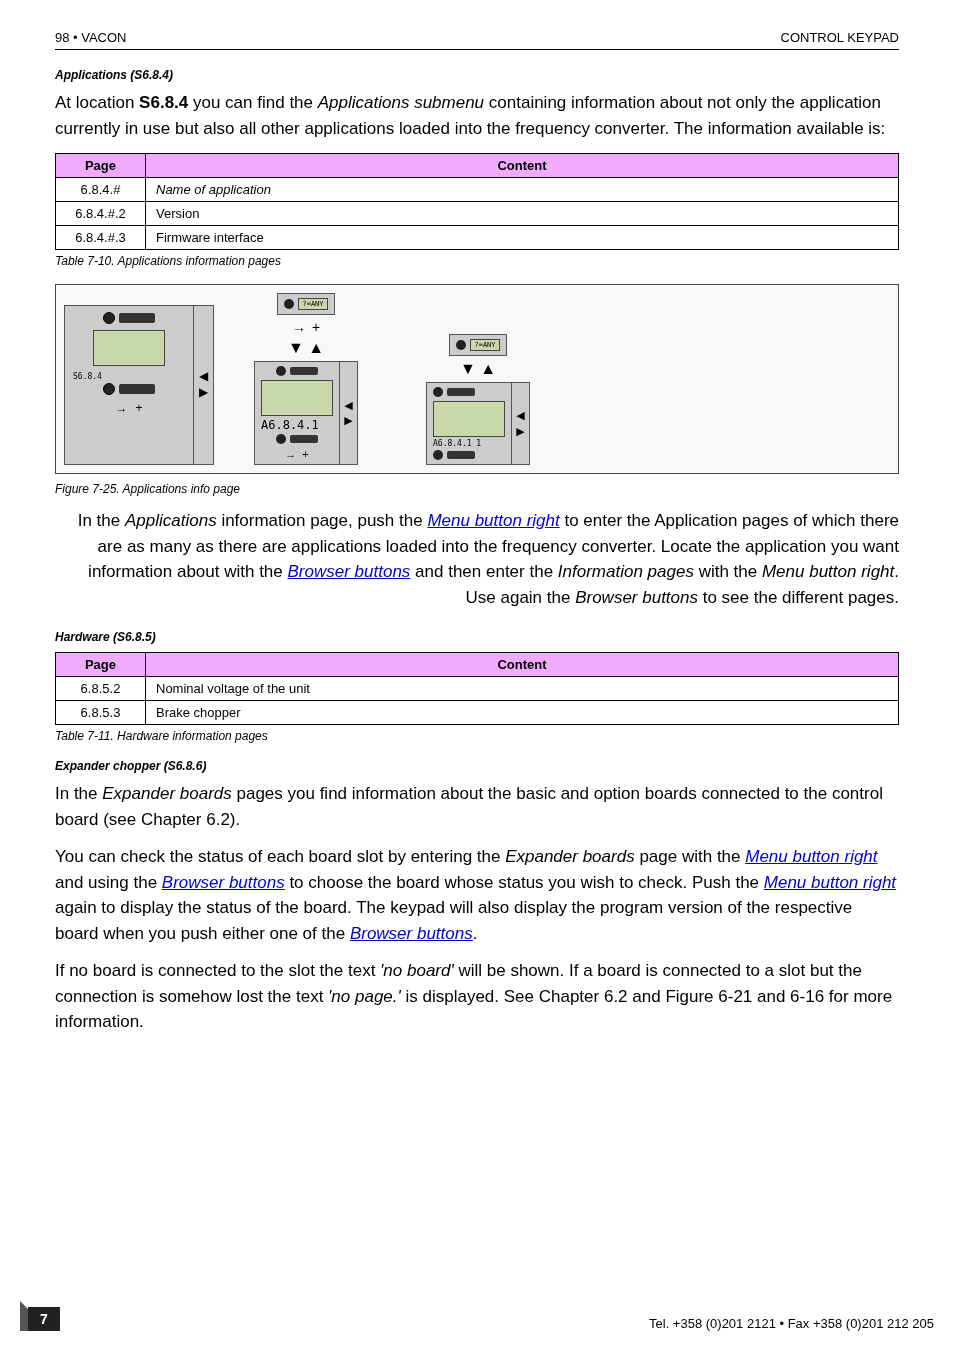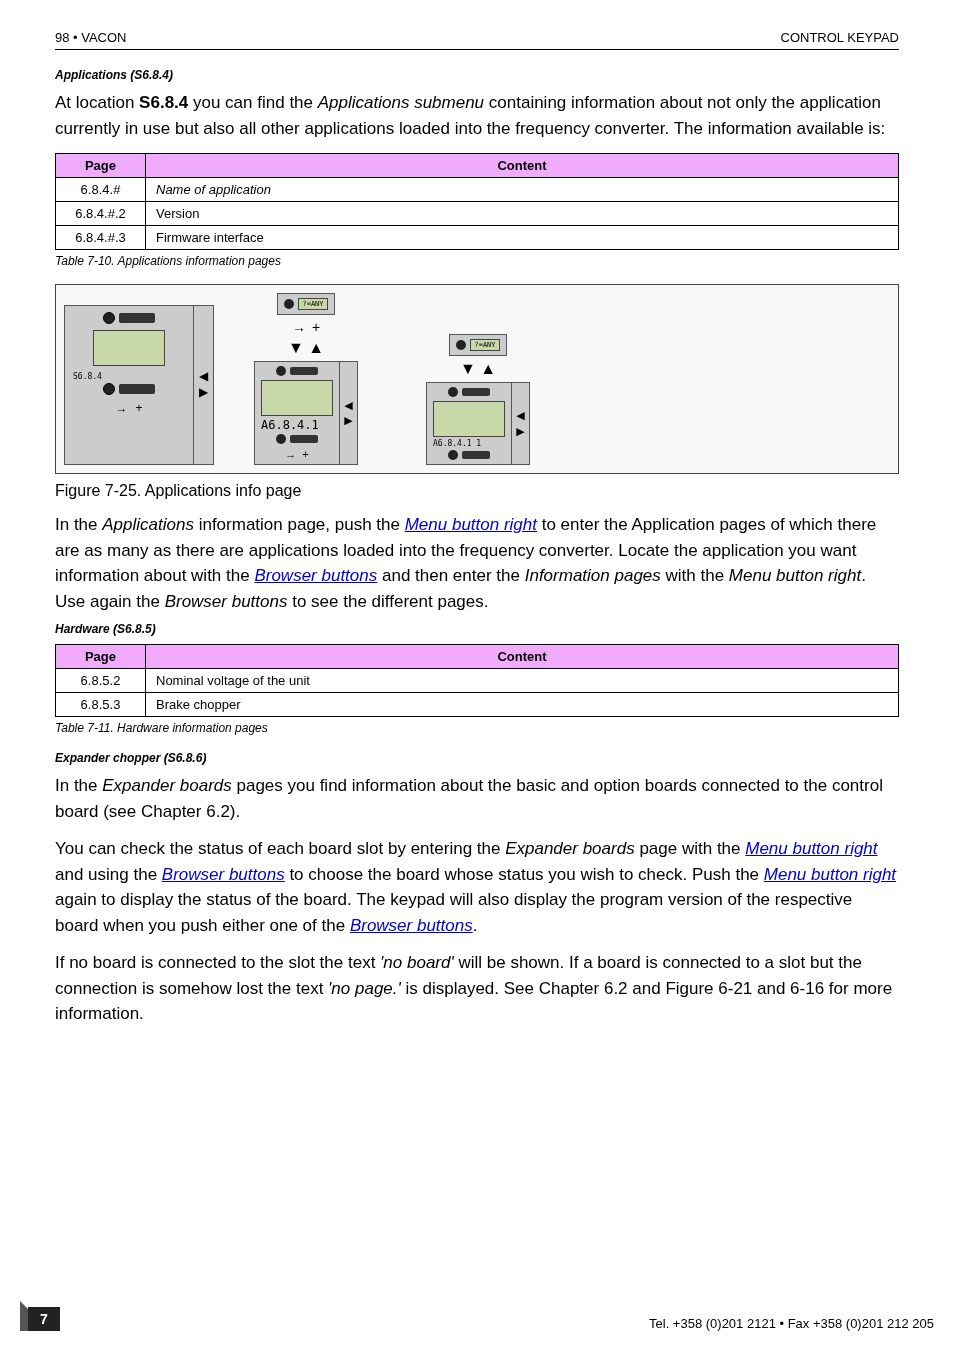--- a/index.html
+++ b/index.html
@@ -65,21 +65,22 @@
       width: 90px;
       text-align: center;
     }
     .table-caption {
       font-style: italic;
       font-size: 12px;
       margin-bottom: 16px;
     }
 
     .figure-caption {
-      font-size: 16px;
+      font-style: italic;
+      font-size: 12px;
       margin-bottom: 12px;
     }
 
     
     .page-footer {
       position: absolute;
       bottom: 20px;
       left: 0;
       right: 0;
       display: flex;
@@ -91,21 +92,21 @@
       background: #222;
       color: #fff;
       padding: 4px 12px;
       font-size: 14px;
       font-weight: bold;
     }
     .mb4 { margin-bottom: 4px; }
     .mb8 { margin-bottom: 8px; }
     .mb12 { margin-bottom: 12px; }
     .mb16 { margin-bottom: 16px; }
-    .mb20 { margin-bottom: 8px; }
+    .mb20 { margin-bottom: 20px; text-align: right; }
 
     .lcd-screen {
       background: #c8d8a8;
       border: 1px solid #444;
       width: 72px;
       height: 36px;
       display: flex;
       flex-direction: column;
       justify-content: center;
       align-items: center;
@@ -238,21 +239,21 @@
 
       <div style="display:flex;flex-direction:column;align-items:center;gap:4px;min-width:160px;">
 
         <div style="border:1.5px solid #555;background:#ccc;padding:4px 6px;display:flex;flex-direction:row;align-items:center;gap:4px;font-family:monospace;font-size:8px;">
           <div style="width:10px;height:10px;border-radius:50%;background:#222;"></div>
           <div style="background:#c8d8a8;border:1px solid #444;padding:1px 3px;font-size:7px;">?=ANY</div>
         </div>
         <div style="font-size:16px;">▼ ▲</div>
 
         <div style="display:flex;flex-direction:row;border:1.5px solid #555;background:#ccc;">
-          <div style="display:flex;flex-direction:column;align-items:center;padding:4px 6px;">
+          <div style="display:flex;flex-direction:column;align-items:flex-start;padding:4px 6px;">
             <div style="display:flex;flex-direction:row;align-items:center;gap:4px;margin-bottom:2px;">
               <div style="width:10px;height:10px;border-radius:50%;background:#222;"></div>
               <div style="width:28px;height:8px;background:#333;border-radius:2px;"></div>
             </div>
             <div class="lcd-screen">
               <div style="font-size:7px;"></div>
             </div>
             <div style="font-size:8px;font-family:monospace;align-self:flex-start;">A6.8.4.1 1</div>
             <div style="display:flex;flex-direction:row;align-items:center;gap:4px;margin-top:2px;">
               <div style="width:10px;height:10px;border-radius:50%;background:#222;"></div>

